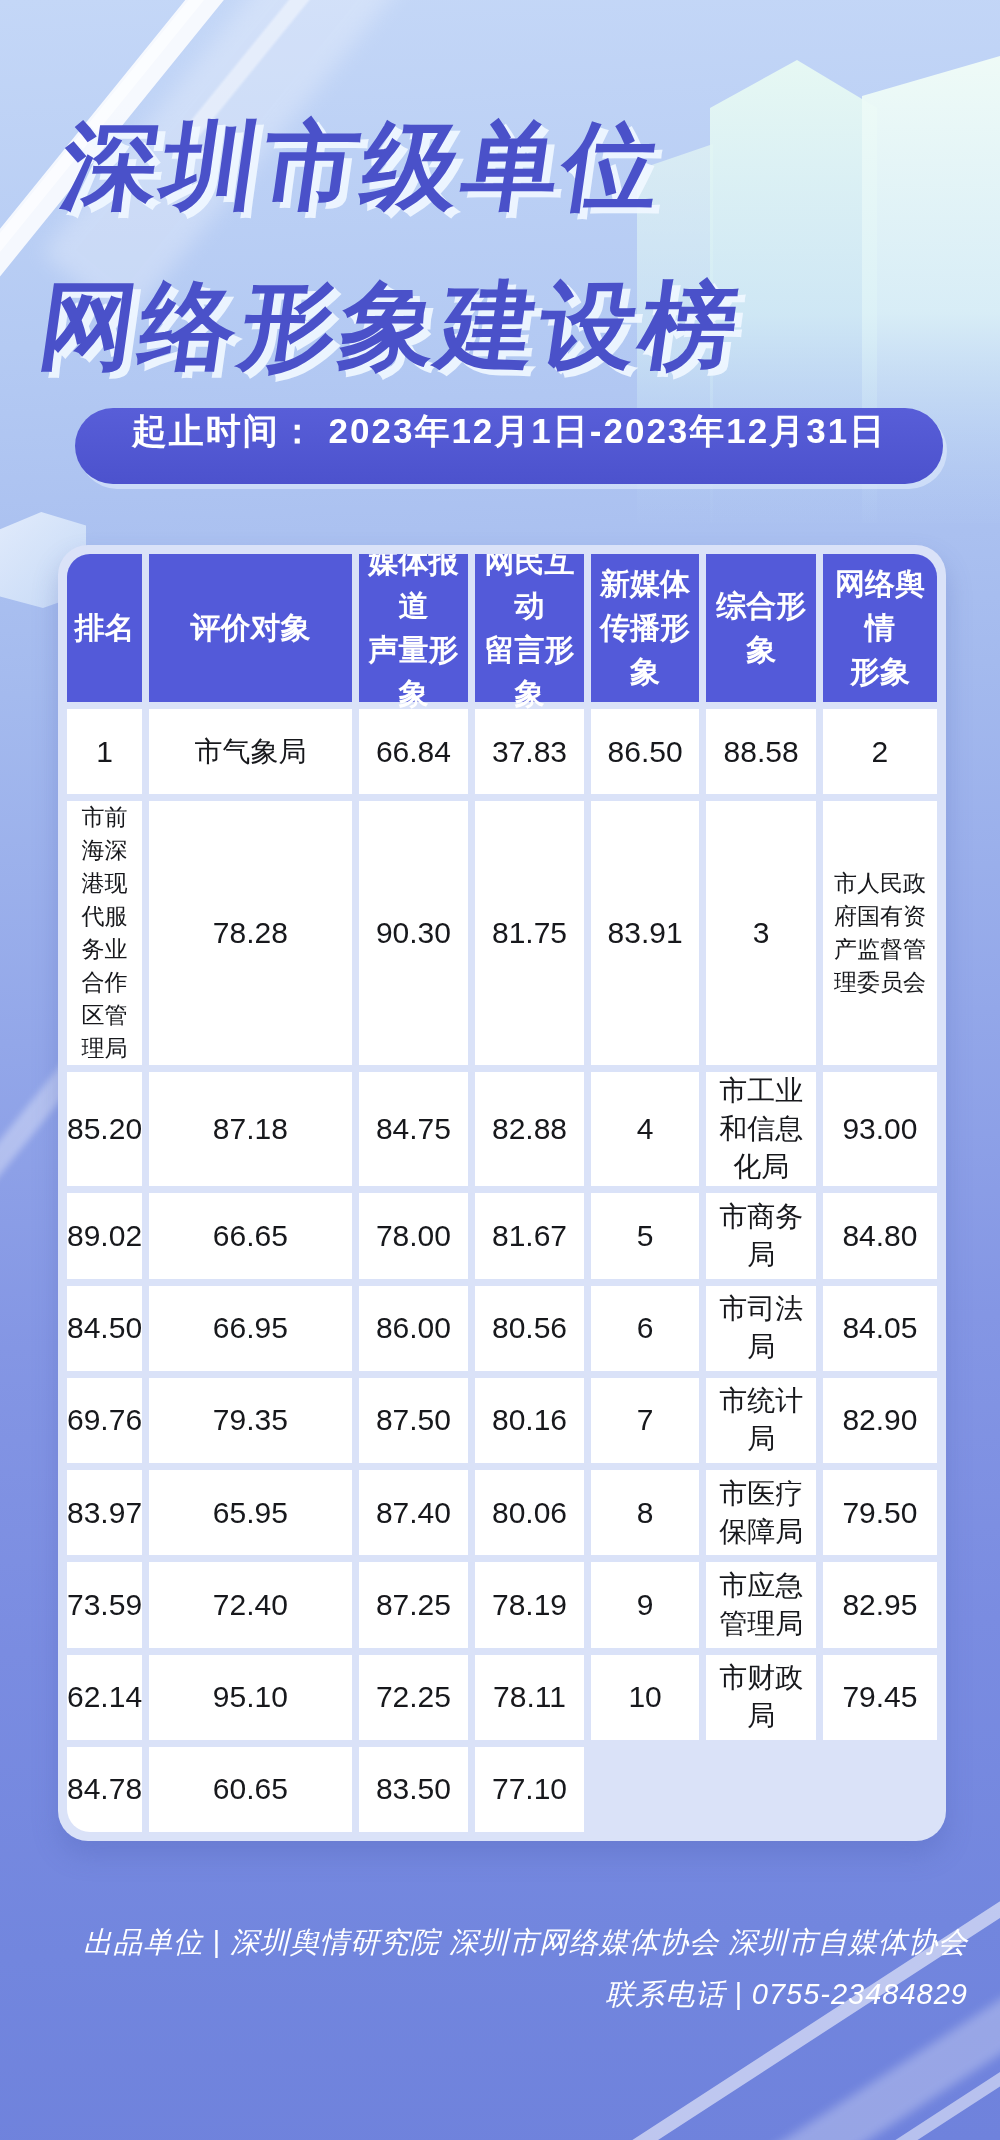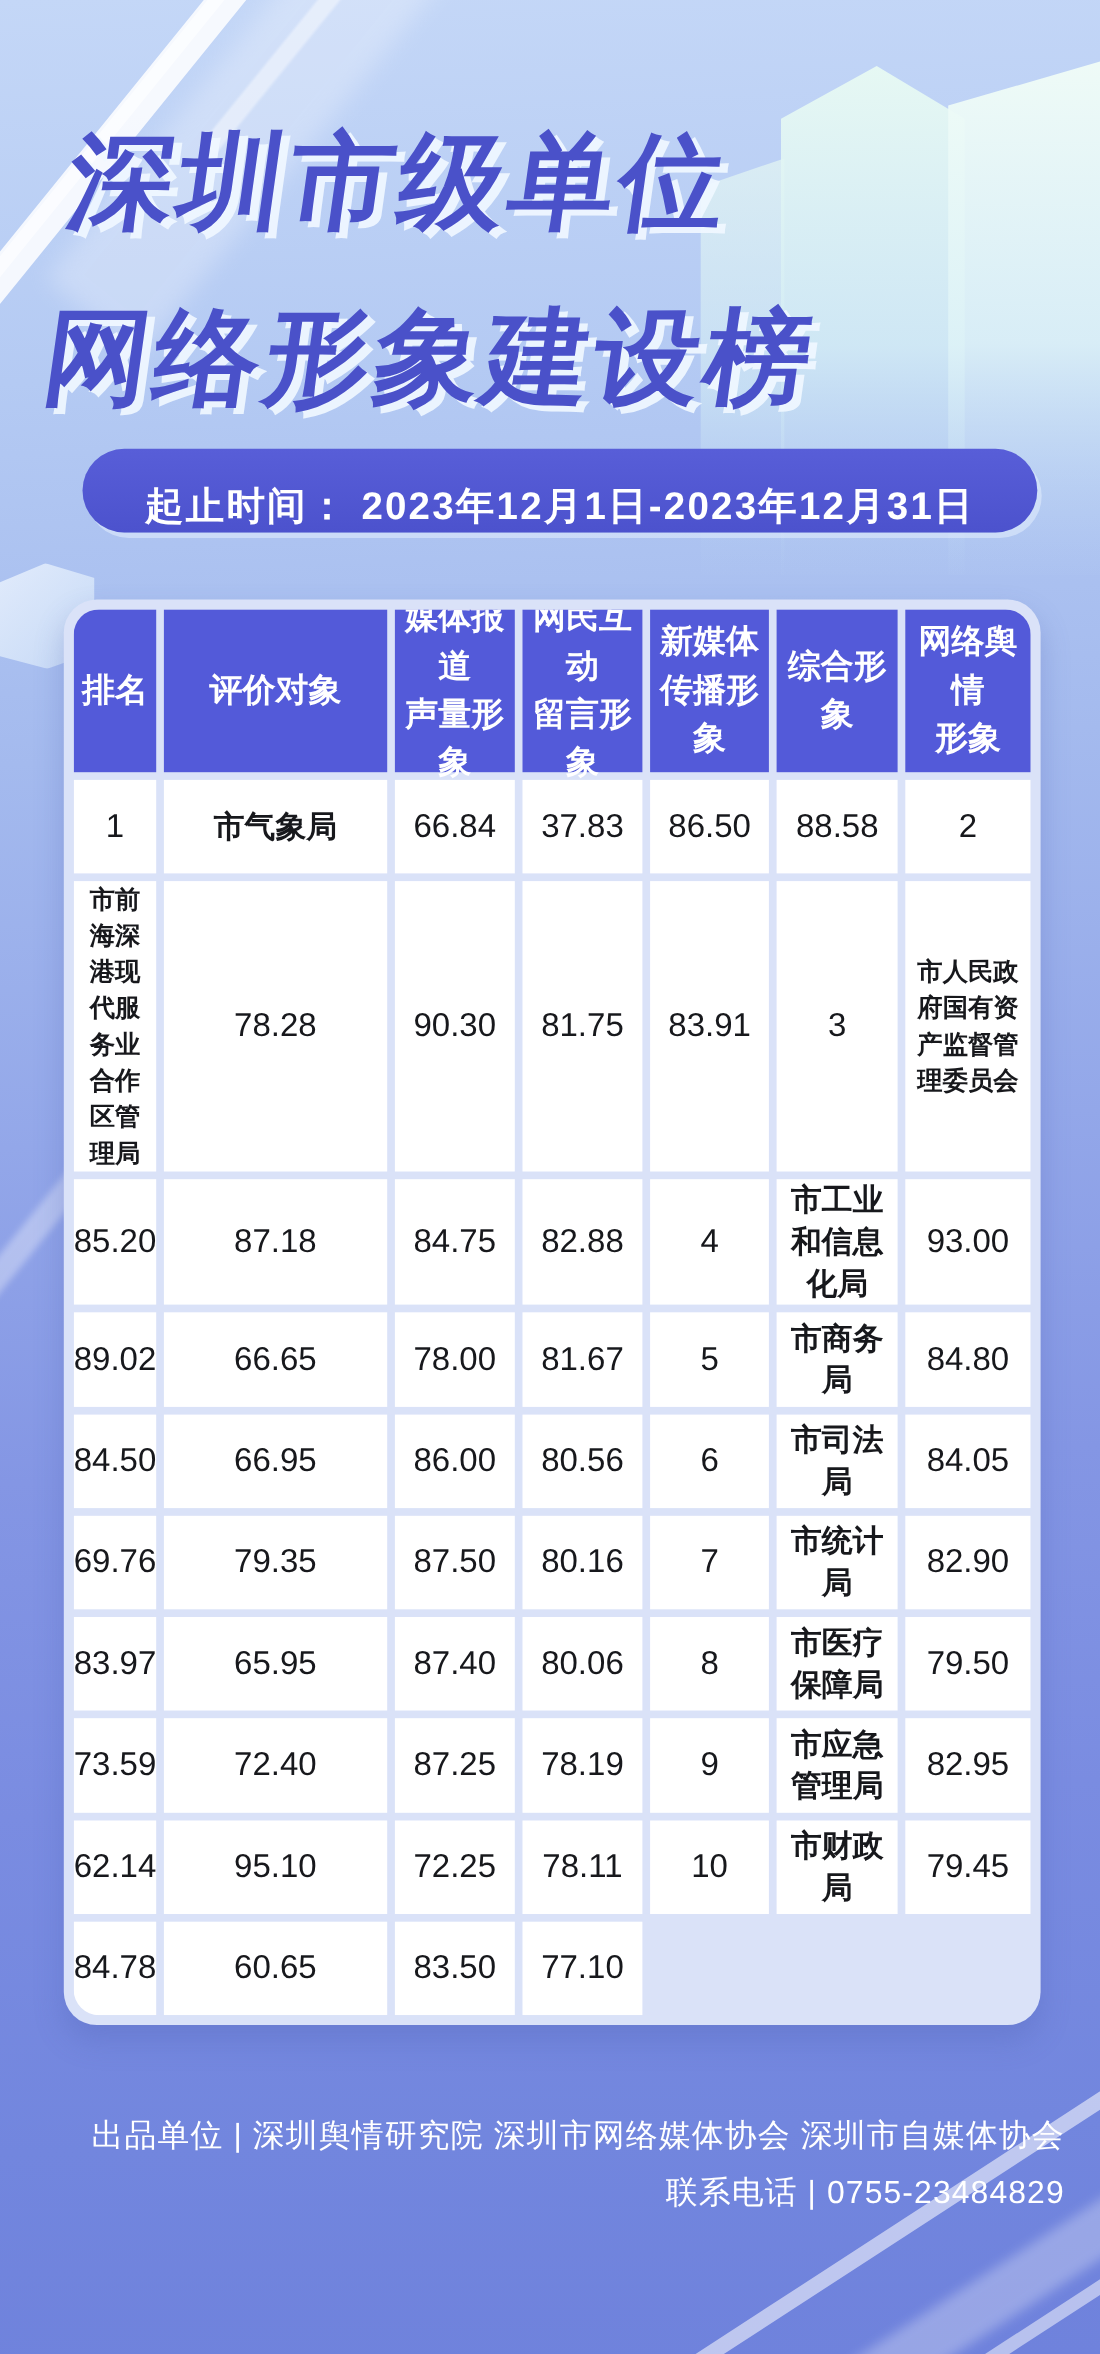--- a/index.html
+++ b/index.html
@@ -28,21 +28,21 @@
     position:absolute;left:52px;top:86px;z-index:3;
     transform:skewX(-8deg);
     color:#4a51c9;font-weight:900;font-size:96px;line-height:160px;letter-spacing:4px;
     text-shadow:8px 6px 0 rgba(240,247,255,.92);
     white-space:nowrap;
   }
   
   .banner{
     position:absolute;left:75px;top:408px;width:868px;height:76px;z-index:3;
     border-radius:40px;background:linear-gradient(180deg,#585ed8,#4c52cd);
-    display:flex;align-items:flex-end;justify-content:center;
+    display:flex;align-items:flex-start;justify-content:center;
     color:#ffffff;font-size:35px;font-weight:700;letter-spacing:2px;
     box-shadow:4px 5px 0 rgba(228,239,253,.55);
   }
   
   .tablewrap{
     position:absolute;left:58px;top:545px;width:888px;height:1296px;z-index:3;
     background:#dae2f8;border-radius:30px;padding:9px;
     box-shadow:0 14px 26px rgba(77,92,176,.28);
   }
   .grid{
@@ -54,26 +54,26 @@
   .th{
     background:#535ad9;color:#ffffff;
     display:flex;align-items:center;justify-content:center;
     font-weight:700;font-size:30px;line-height:44px;text-align:center;
   }
   .td{
     background:#ffffff;color:#17181c;
     display:flex;align-items:center;justify-content:center;
     text-align:center;font-size:30px;
   }
-  .td.c1{font-size:28px;font-weight:700;padding:0 10px;line-height:38px}
+  .td.c1{font-size:28px;font-weight:400;padding:0 10px;line-height:38px}
   .td.c1.small{font-size:23px;line-height:33px}
   
   .footer{
     position:absolute;right:32px;top:1916px;z-index:3;
-    text-align:right;color:#ffffff;font-size:29px;line-height:52px;letter-spacing:1px;
+    text-align:right;color:#ffffff;font-size:29px;line-height:52px;letter-spacing:1px;font-style:italic;
   }
 </style>
 </head>
 <body>
 
 <div class="poster">
 
   <div class="streak" id="s1"></div>
   <div class="streak" id="s2"></div>
   <div class="streak" id="s3"></div>

